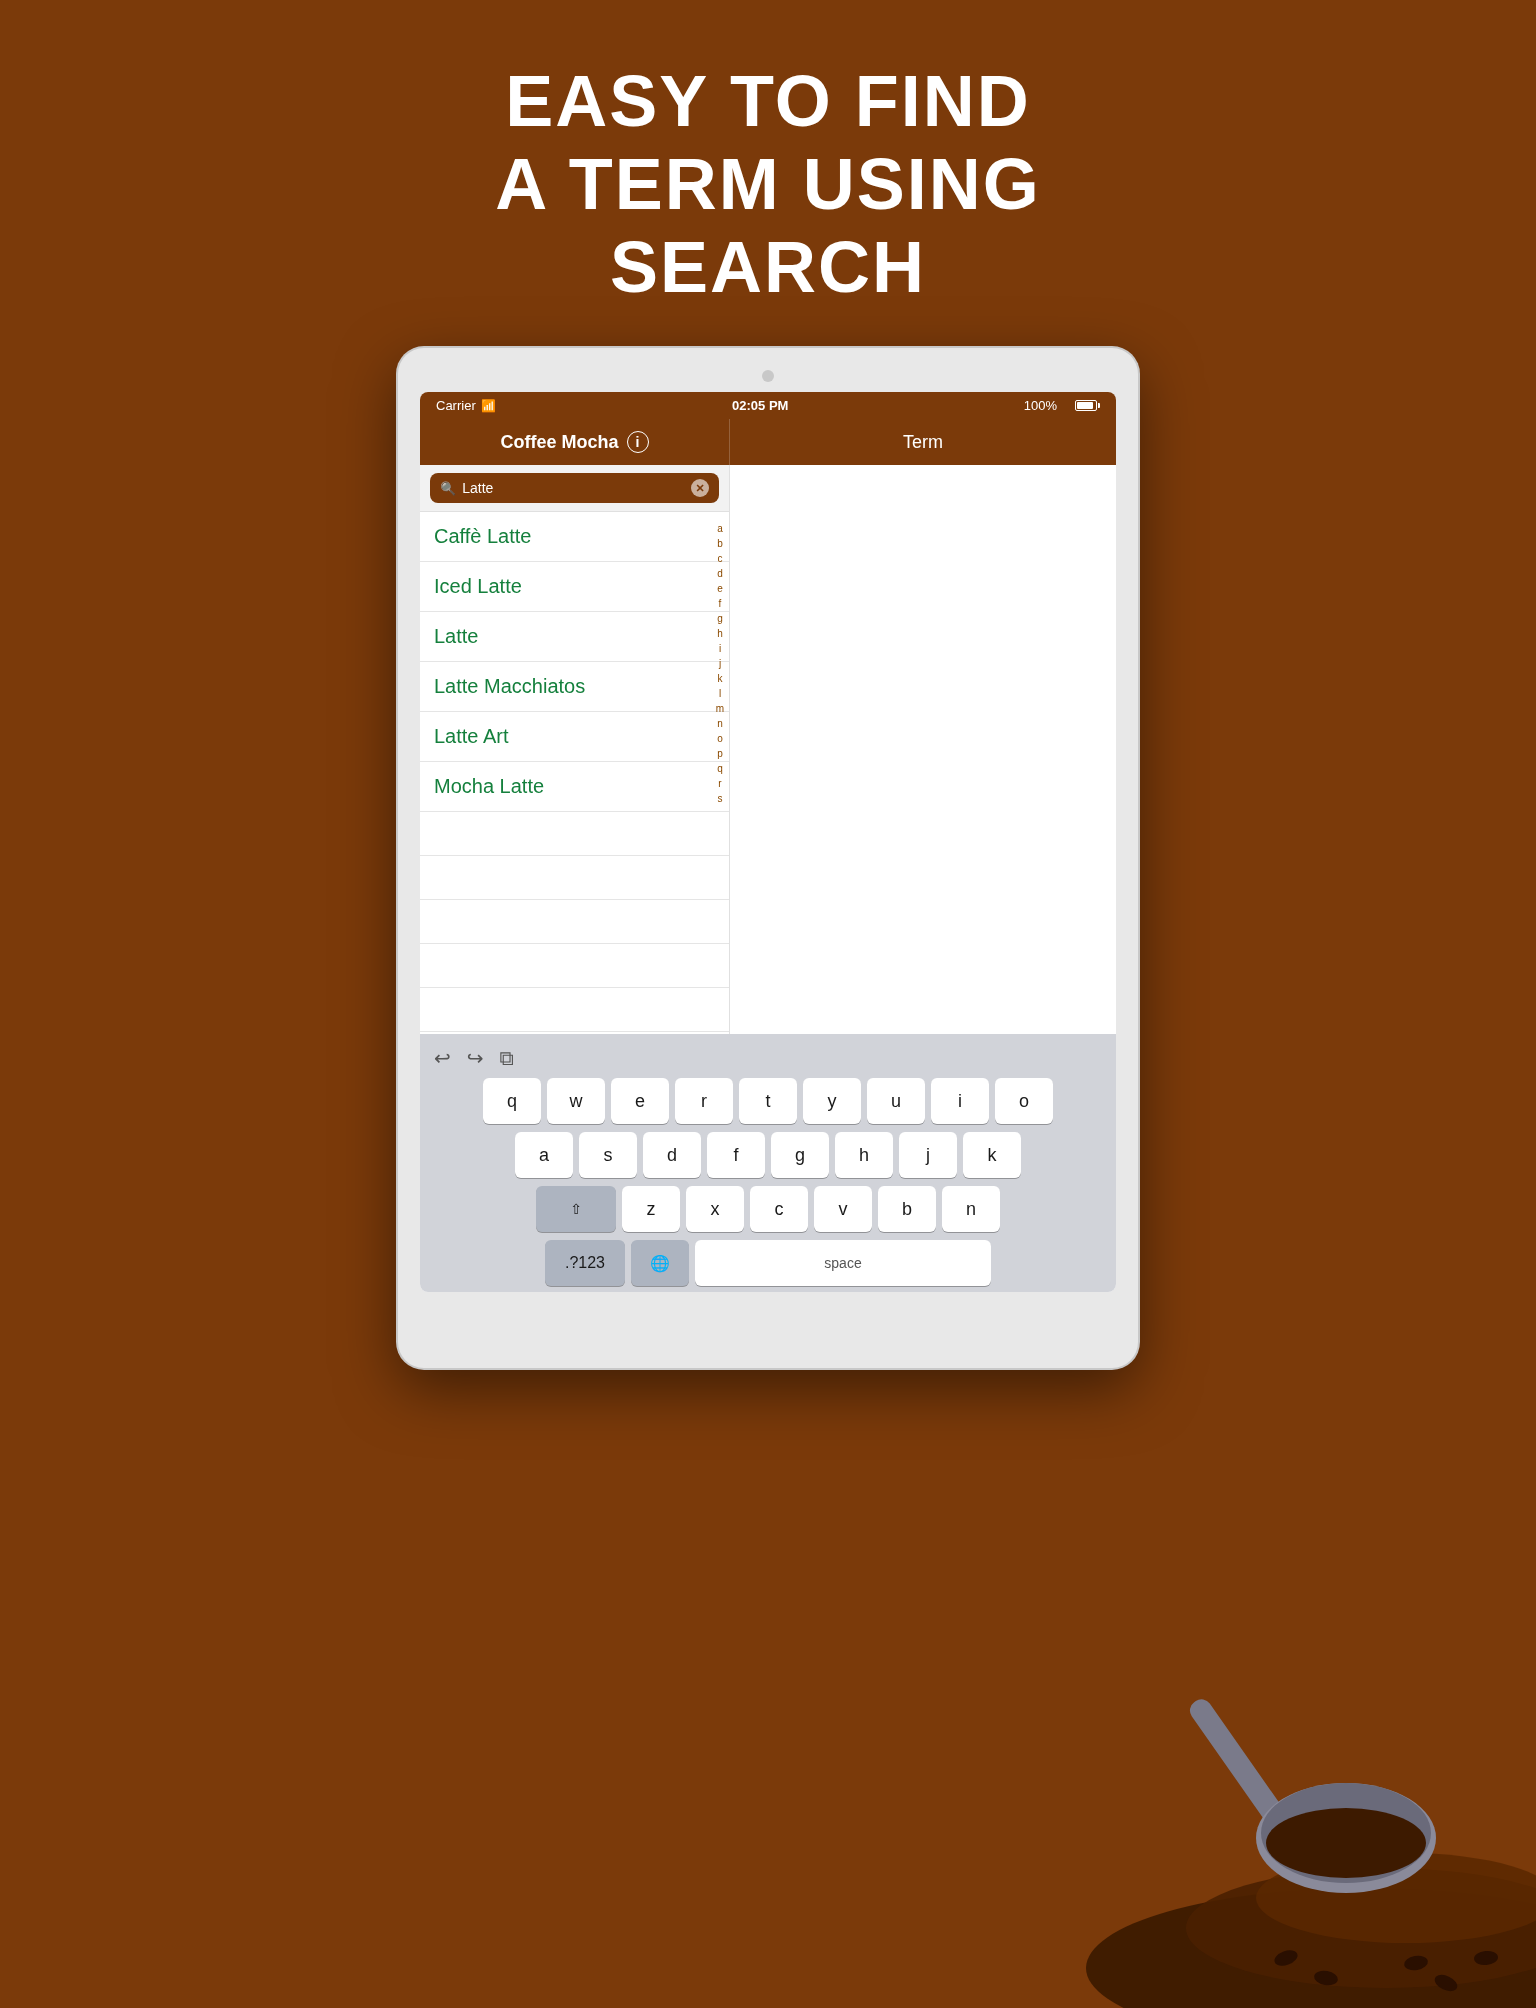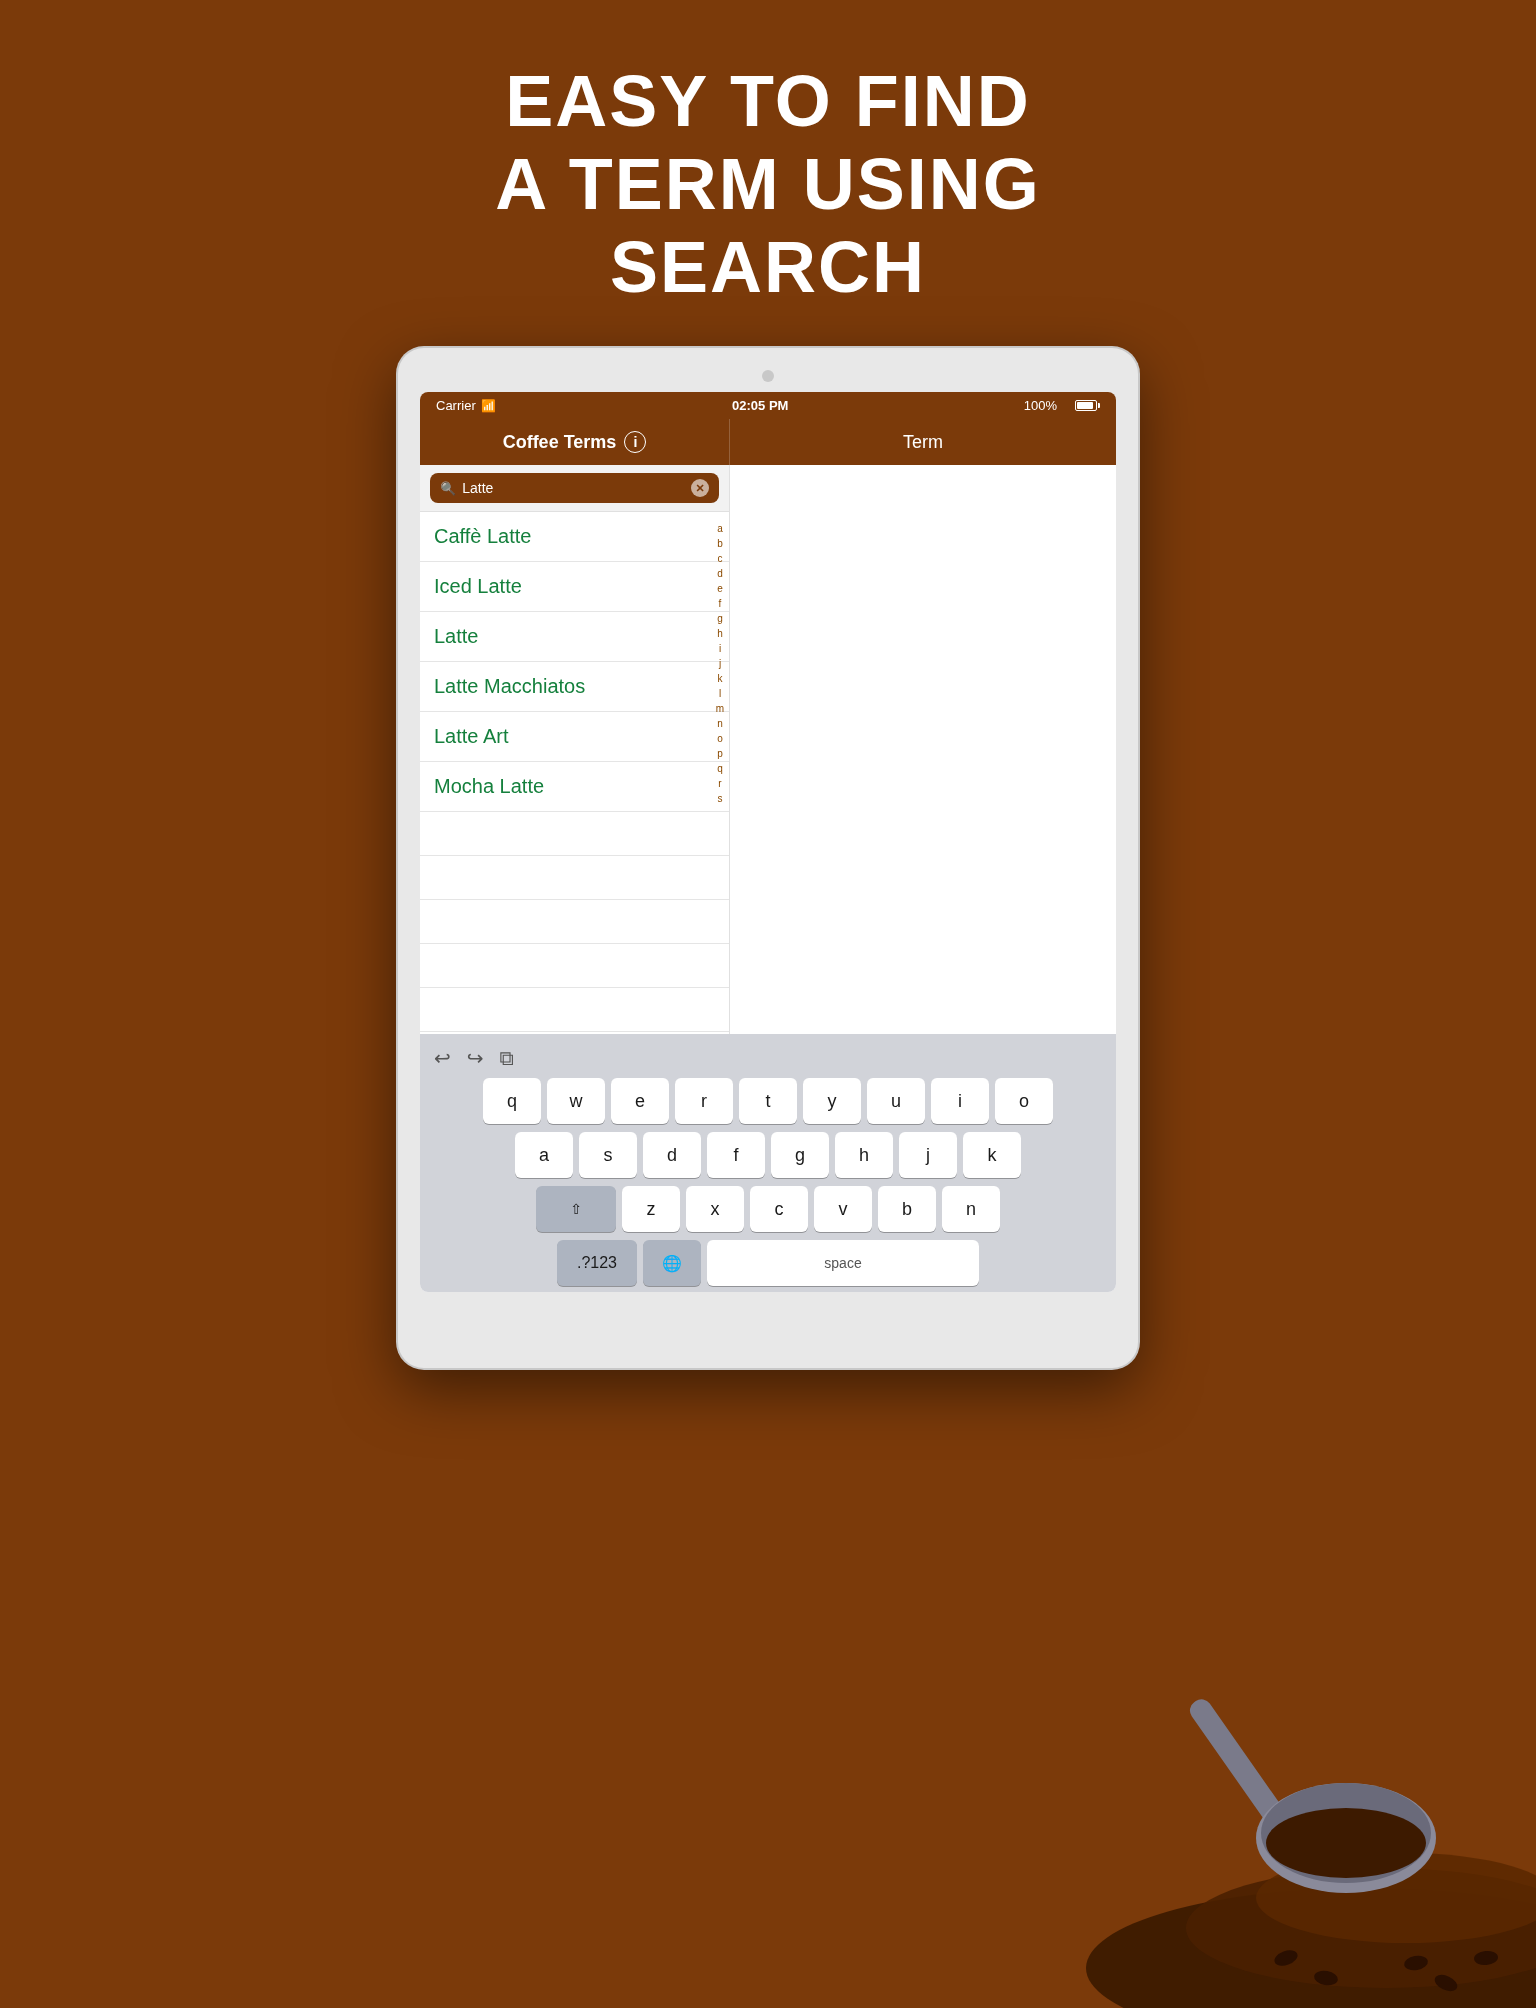--- a/index.html
+++ b/index.html
@@ -325,21 +325,21 @@
       background: #ADB4C0;
       font-size: 14px;
       color: #1A1A1A;
     }
 
     .key.wide {
       width: 80px;
     }
 
     .key.space {
-      width: 272px;
+      width: 296px;
     }
   </style>
 </head>
 <body>
 
 <div class="headline">
   <h1>
     <span>EASY TO FIND</span><br>
     <span>A TERM USING</span><br>
     <span>SEARCH</span>
@@ -365,21 +365,21 @@
             <div class="battery-body">
               <div class="battery-fill"></div>
             </div>
             <div class="battery-tip"></div>
           </div>
         </div>
       </div>
 
       <div class="nav-bar">
         <div class="nav-left">
-          <span class="nav-title">Coffee Terms</span>
+          <span class="nav-title">Coffee Mocha</span>
           <div class="info-icon">
             <span>i</span>
           </div>
         </div>
         <div class="nav-right">
           <span class="nav-right-title">Term</span>
         </div>
       </div>
 
       <div class="content-area">

